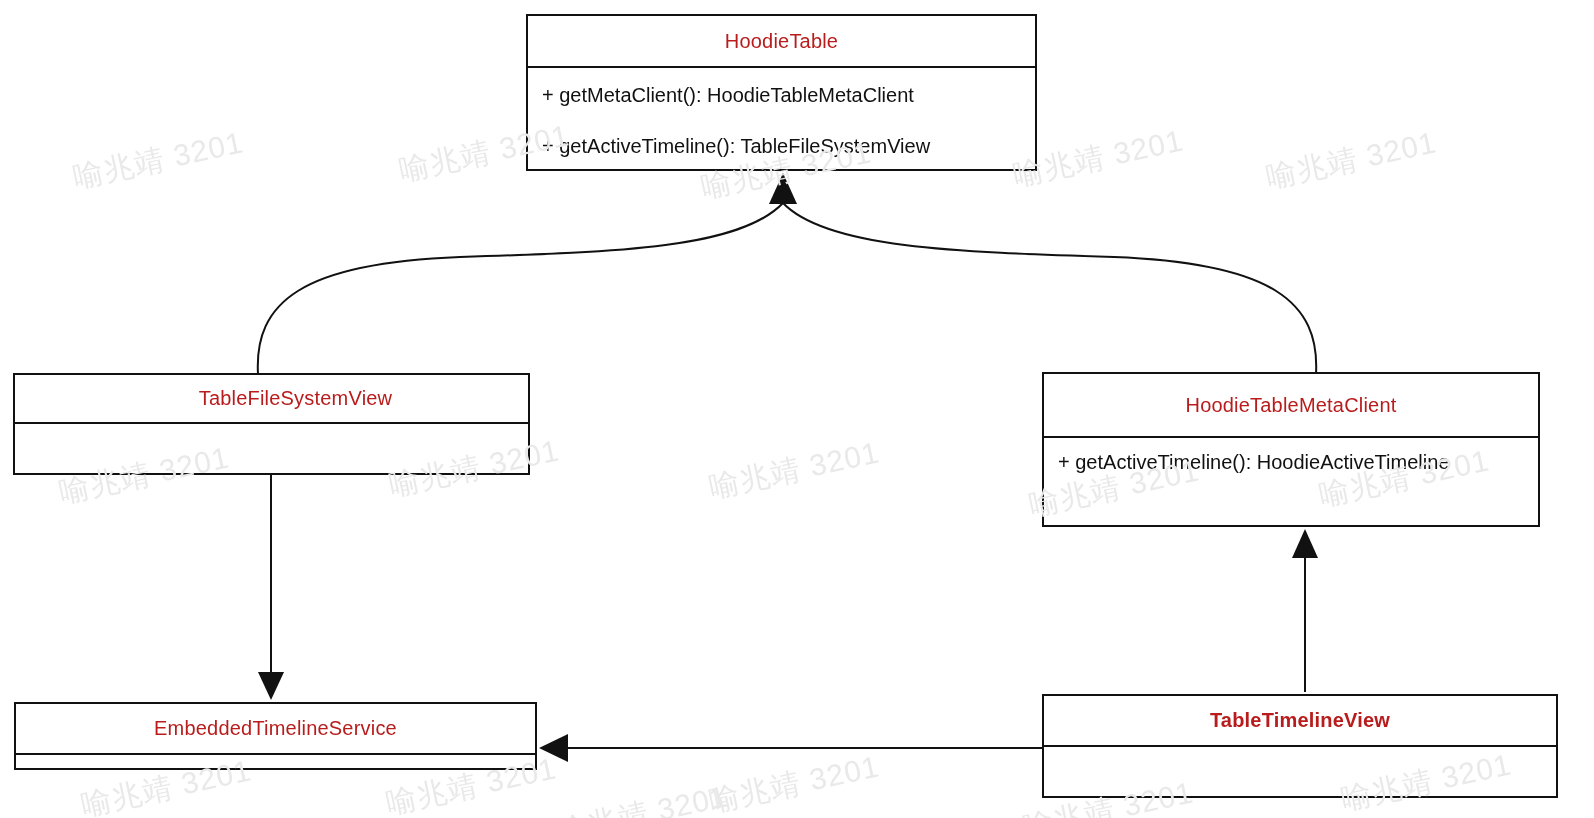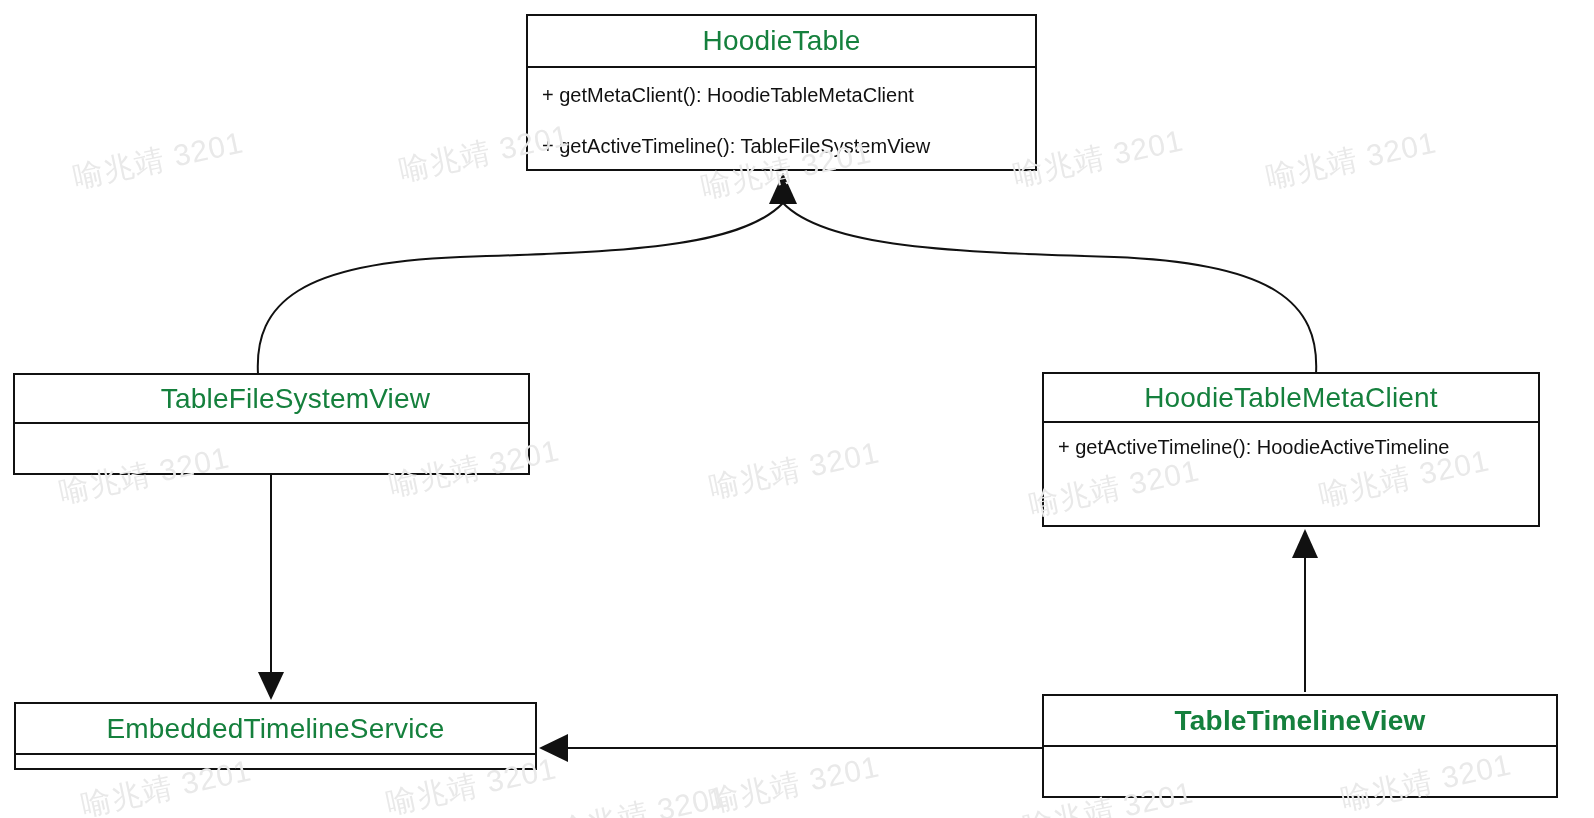--- a/index.html
+++ b/index.html
@@ -17,21 +17,21 @@
     position:absolute;
     background:#ffffff;
     border:2px solid #111111;
     box-sizing:border-box;
     z-index:2;
   }
   .uml-title{
     display:flex;align-items:center;justify-content:center;
     border-bottom:2px solid #111111;
     box-sizing:border-box;
-    font-size:28px;color:#15803d;
+    font-size:20px;color:#b91c1c;
     letter-spacing:0.2px;
   }
   .uml-methods{
     padding:10px 12px 0 14px;
     box-sizing:border-box;
   }
   .uml-method{
     font-size:20px;color:#111111;
     line-height:34px;
     margin-bottom:17px;
@@ -80,21 +80,21 @@
       <div class="uml-method">+ getActiveTimeline(): TableFileSystemView</div>
     </div>
   </div>
 
   <div class="uml-box" style="left:13px;top:373px;width:517px;height:102px;">
     <div class="uml-title" style="height:49px;padding-left:48px;">TableFileSystemView</div>
     <div class="uml-methods"></div>
   </div>
 
   <div class="uml-box" style="left:1042px;top:372px;width:498px;height:155px;">
-    <div class="uml-title" style="height:49px;text-align:right;">HoodieTableMetaClient</div>
+    <div class="uml-title" style="height:64px;text-align:right;">HoodieTableMetaClient</div>
     <div class="uml-methods" style="padding-top:7px;">
       <div class="uml-method">+ getActiveTimeline(): HoodieActiveTimeline</div>
     </div>
   </div>
 
   <div class="uml-box" style="left:14px;top:702px;width:523px;height:68px;">
     <div class="uml-title" style="height:51px;">EmbeddedTimelineService</div>
     <div class="uml-methods"></div>
   </div>
 

